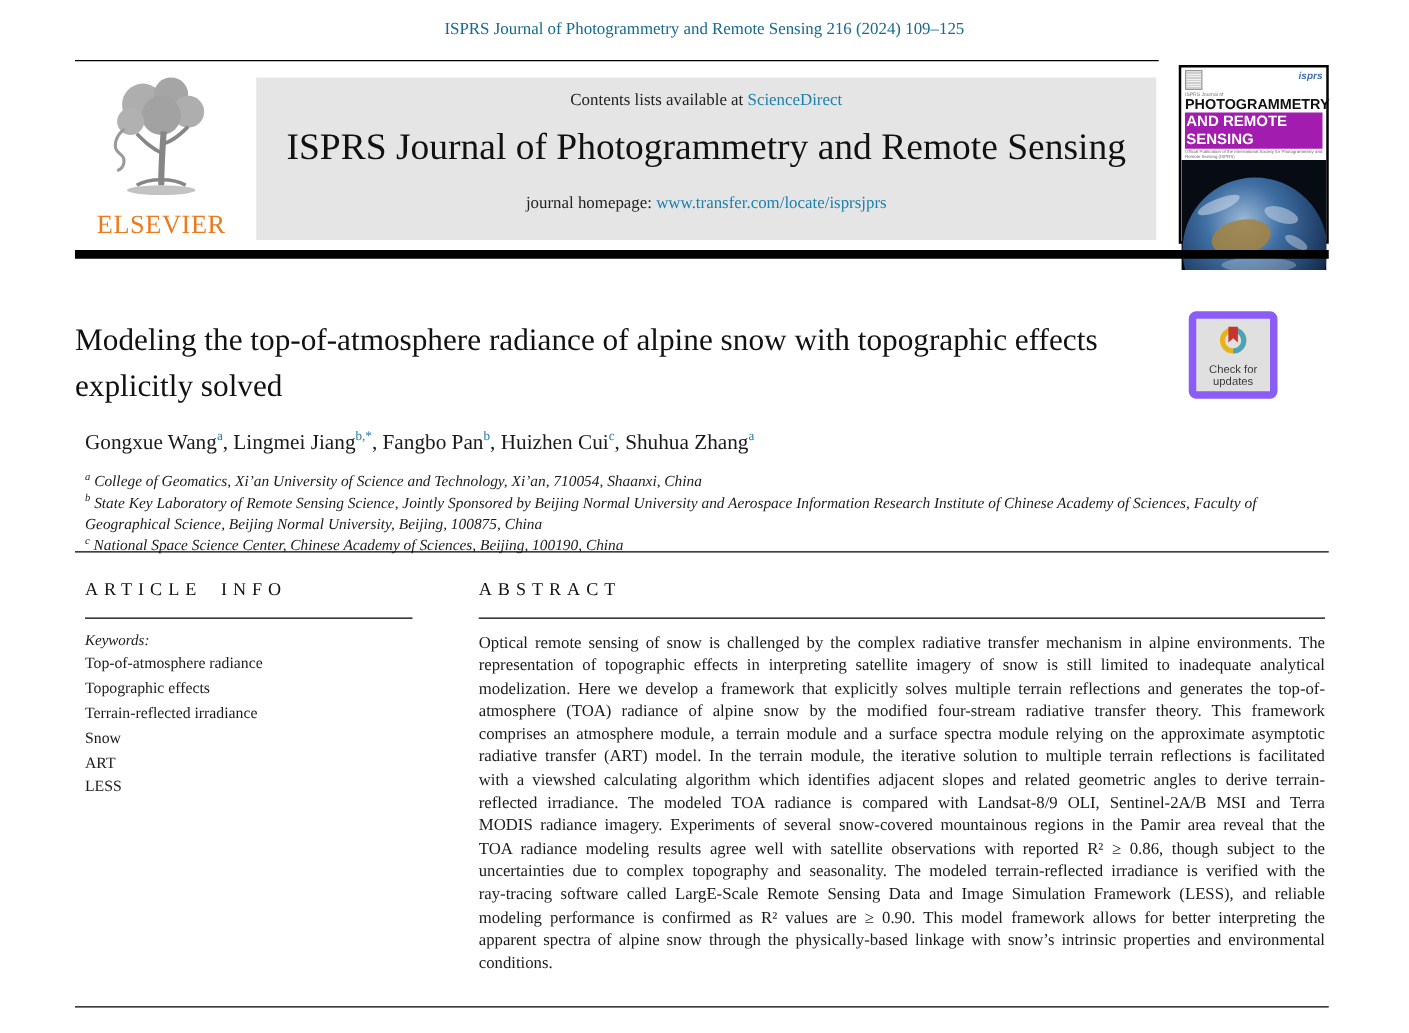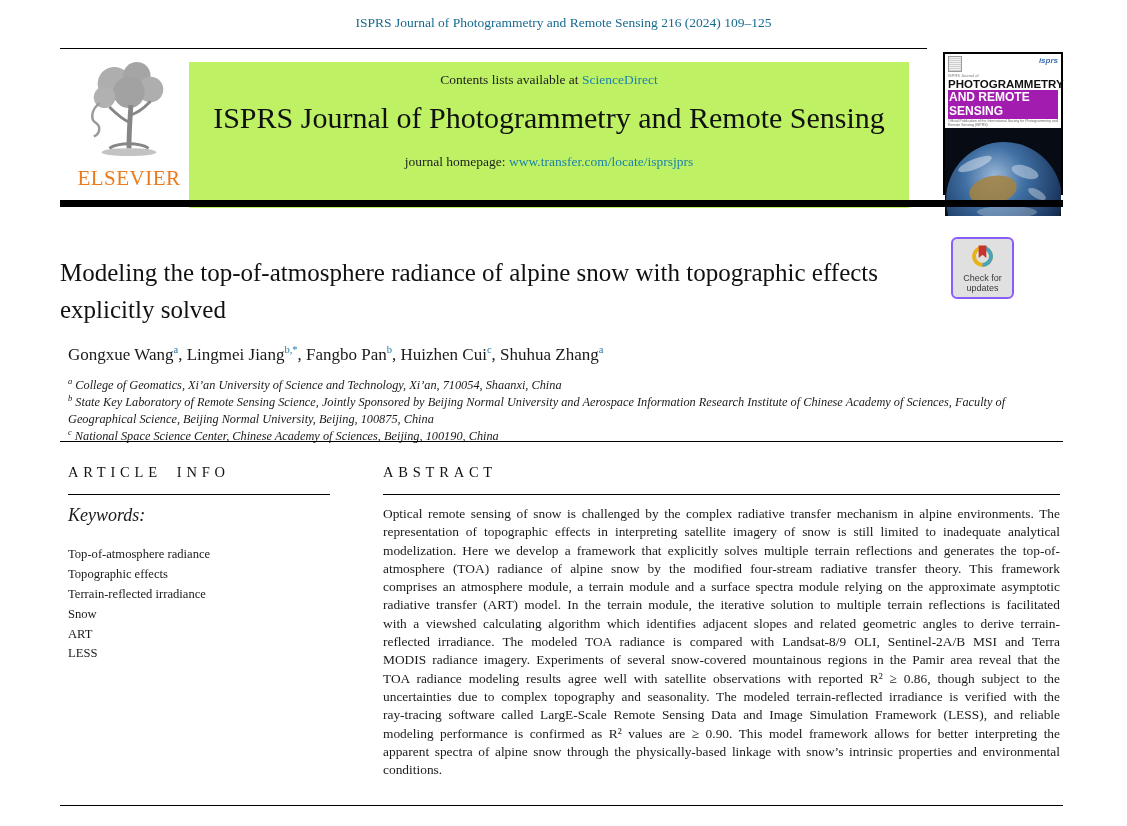--- a/index.html
+++ b/index.html
@@ -11,21 +11,21 @@
             font-size:13.5px;color:#166a8f;}
 
   .top-rule{position:absolute;left:60px;top:48px;width:867px;height:0;border-top:1.6px solid #000;}
 
   
   .elsevier{position:absolute;left:64px;top:58px;width:130px;height:136px;text-align:center;}
   .elsevier .wordmark{font-size:21px;letter-spacing:.5px;color:#ec7a1c;margin-top:0;
                       font-family:"Liberation Serif",serif;}
 
   
-  .banner{position:absolute;left:189px;top:62px;width:720px;height:146px;background:#bef264;
+  .banner{position:absolute;left:205px;top:62px;width:720px;height:130px;background:#e5e5e5;
           text-align:center;}
   .banner .contents-line{padding-top:10px;font-size:13.5px;color:#222;}
   .banner a, .link{color:#1d81ad;text-decoration:none;cursor:pointer;}
   .banner .jname{margin-top:13px;font-size:30px;color:#111;}
   .banner .homepage-line{margin-top:19px;font-size:13.5px;color:#222;}
 
   
   .cover{position:absolute;left:943px;top:52px;width:120px;height:143px;border:2px solid #000;
          background:#fff;box-sizing:border-box;padding:2px 3px 0 3px;font-family:"Liberation Sans",sans-serif;}
   .cover-top{display:flex;justify-content:space-between;align-items:flex-start;height:15px;}
@@ -36,43 +36,43 @@
   .cover-title1{font-size:11.5px;font-weight:bold;color:#111;line-height:1.05;text-align:left;}
   .cover-title2{font-size:12px;font-weight:bold;color:#fff;background:#a21caf;line-height:1.2;
                 text-align:left;padding:0 1px;}
   .cover-sub{font-size:3.5px;color:#666;text-align:left;line-height:1.2;}
   .cover-earth{margin:1px -3px 0 -3px;height:88px;overflow:hidden;}
 
   
   .thick-bar{position:absolute;left:60px;top:200px;width:1003px;height:7px;background:#000;}
 
   
-  .badge{position:absolute;left:951px;top:237px;width:59px;height:58px;background:#e0e0e0;
-         border:2px solid #8b5cf6;border-radius:6px;text-align:center;cursor:pointer;}
+  .badge{position:absolute;left:951px;top:249px;width:59px;height:58px;background:#e0e0e0;
+         border:6px solid #8b5cf6;border-radius:6px;text-align:center;cursor:pointer;}
   .badge .badge-text{font-family:"Liberation Sans",sans-serif;font-size:9px;color:#3a3a3a;
                      line-height:1.12;margin-top:0;}
 
   
   .title{position:absolute;left:60px;top:255px;width:850px;font-size:25px;line-height:1.47;
          color:#111;font-weight:normal;margin:0;}
   .authors{position:absolute;left:68px;top:344px;width:900px;font-size:17px;color:#1a1a1a;}
   .authors sup{font-size:10.5px;color:#2779a8;}
   .affiliations{position:absolute;left:68px;top:376px;width:1000px;font-size:12.3px;
                 font-style:italic;line-height:1.33;color:#1a1a1a;}
   .affiliations sup{font-size:8.5px;}
 
   .full-rule{position:absolute;left:60px;top:441px;width:1003px;height:0;border-top:1.2px solid #000;}
   .bottom-rule{position:absolute;left:60px;top:805px;width:1003px;height:0;border-top:1.2px solid #000;}
 
   
   .col-left{position:absolute;left:68px;top:464px;width:262px;}
   .col-right{position:absolute;left:383px;top:464px;width:677px;}
   .sec-heading{font-size:14.5px;letter-spacing:.33em;word-spacing:.45em;color:#111;}
   .sec-rule{border:none;border-top:1.2px solid #000;margin:13px 0 10px 0;}
-  .kw-label{font-size:18px;font-style:italic;margin-bottom:19px;}
+  .kw-label{font-size:12px;font-style:italic;margin-bottom:1px;}
   .kw-item{font-size:12.6px;line-height:1.58;}
   .abstract-text{font-size:13.4px;line-height:1.365;text-align:justify;word-spacing:1.8px;
                  color:#1a1a1a;}
 </style>
 </head>
 <body>
 
 <div class="page">
 
   <div class="citation">ISPRS Journal of Photogrammetry and Remote Sensing 216 (2024) 109–125</div>

